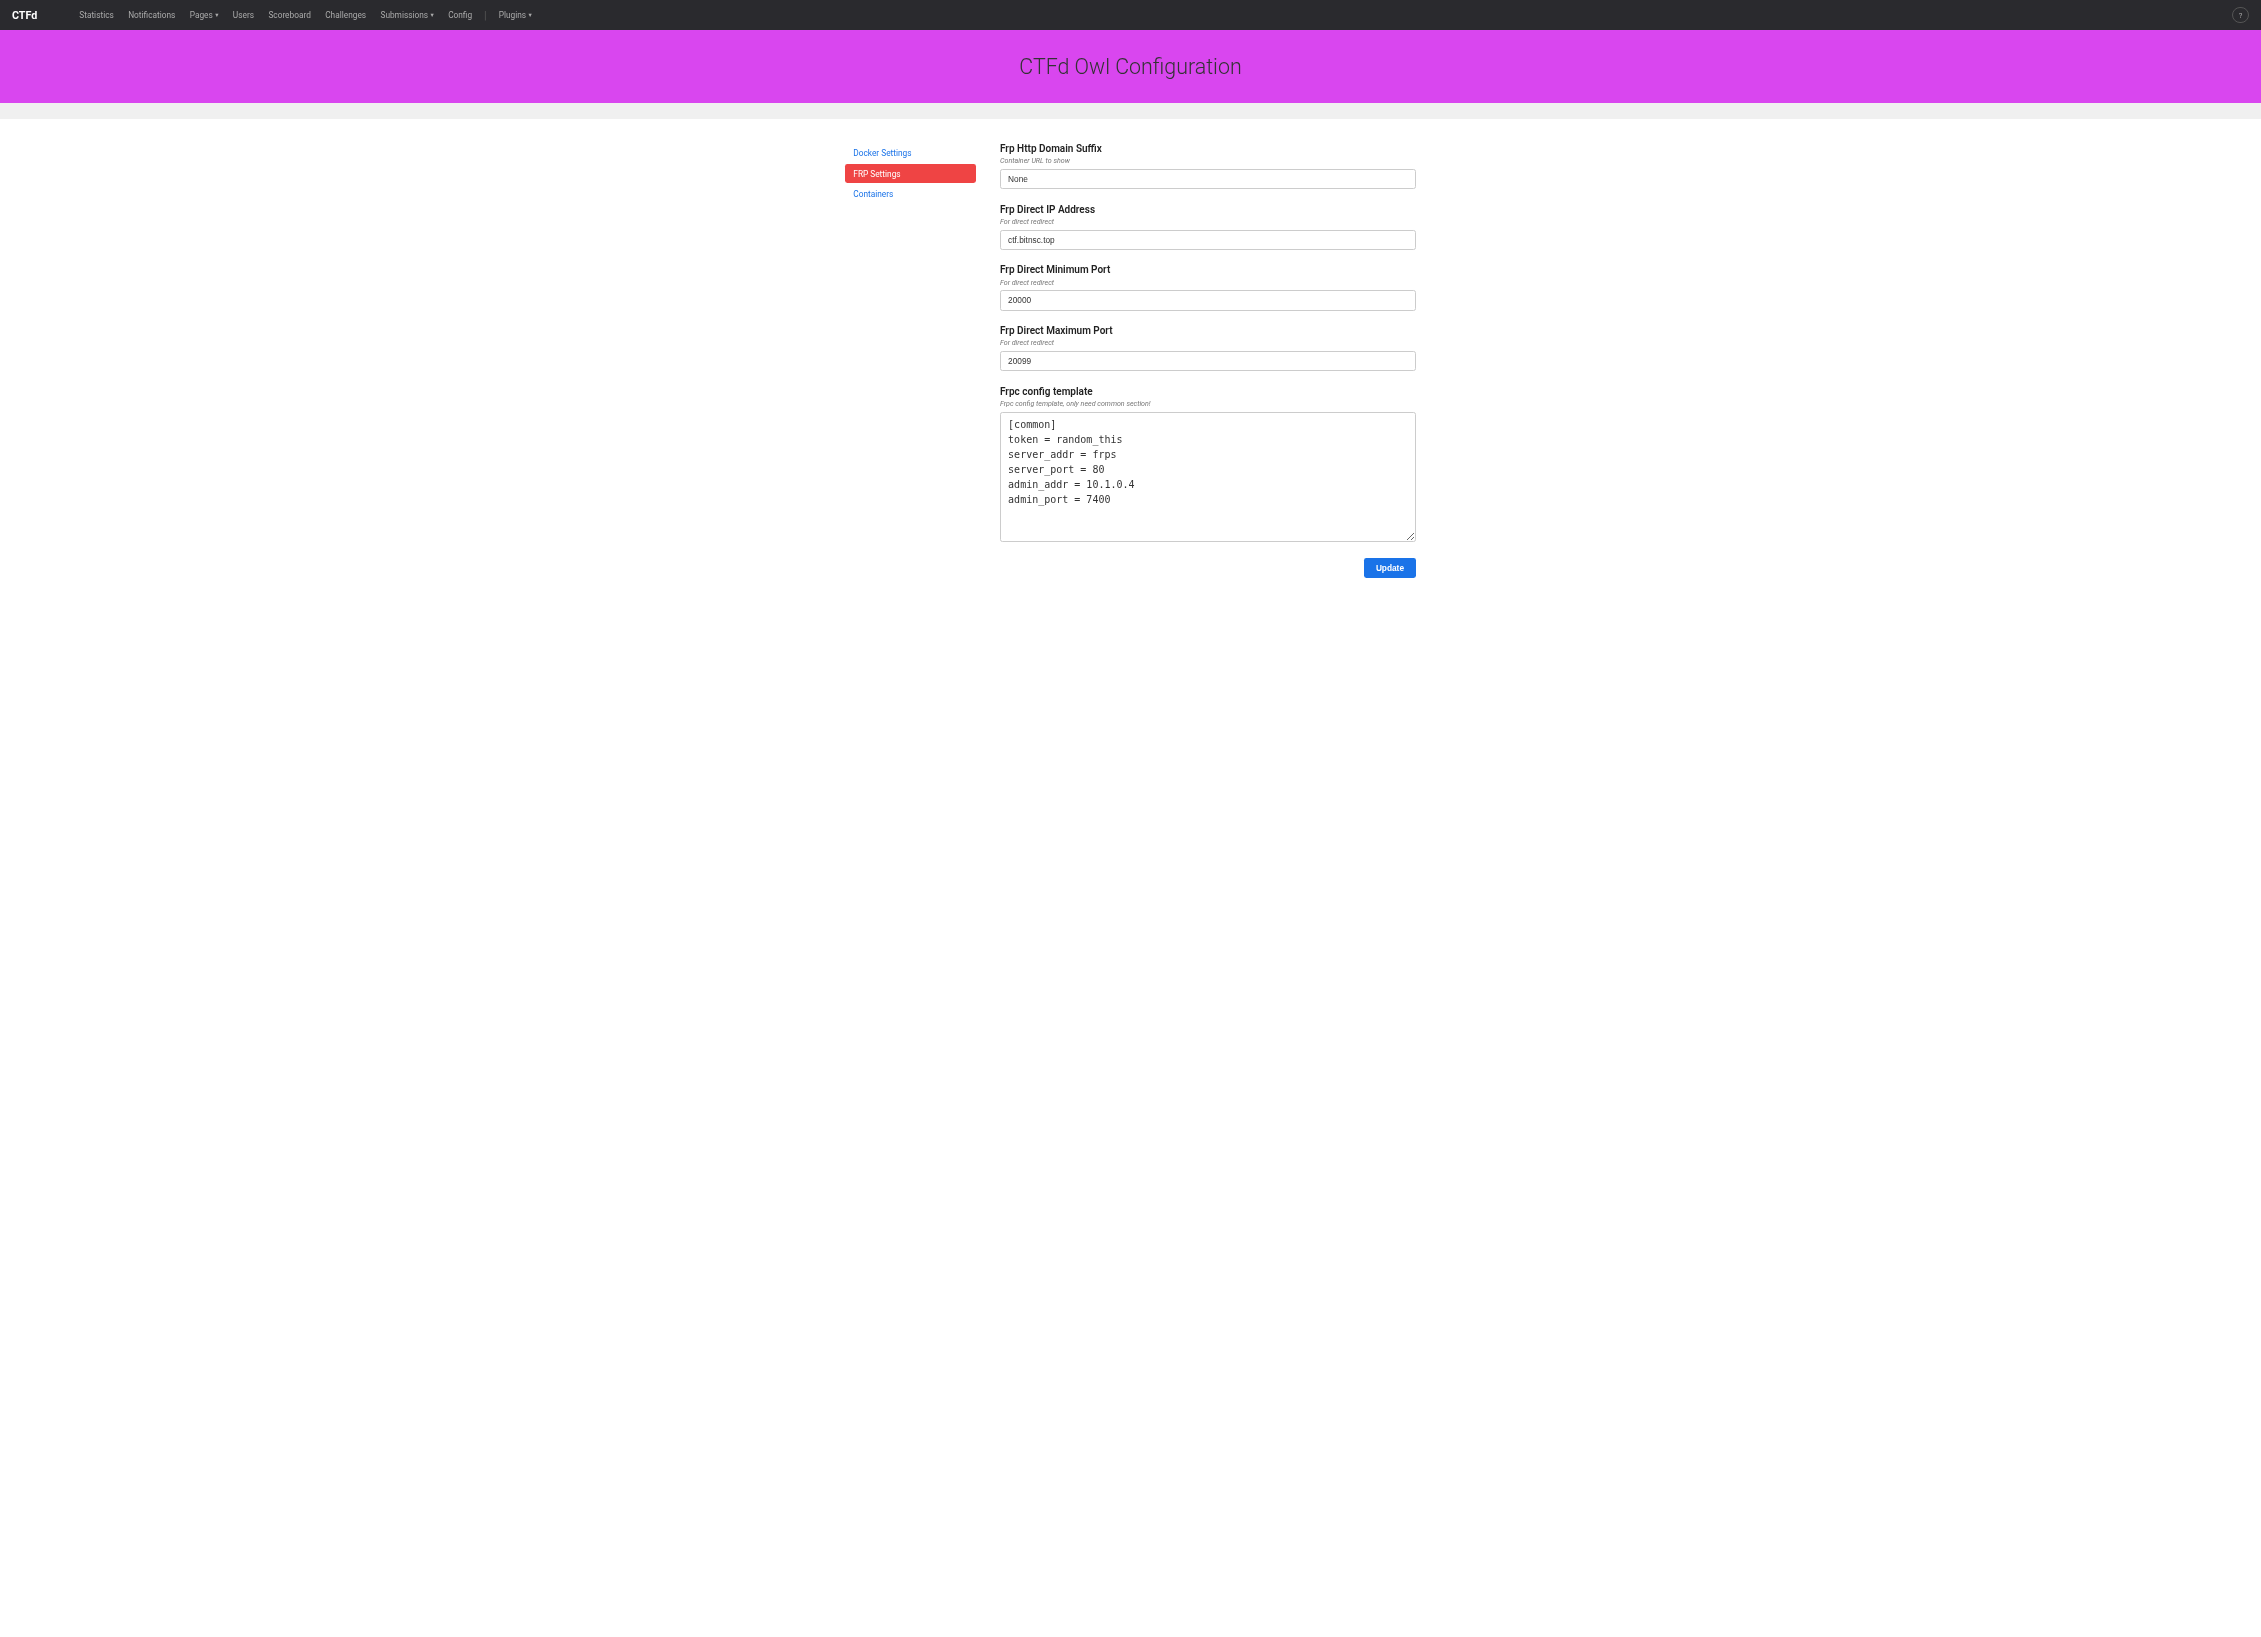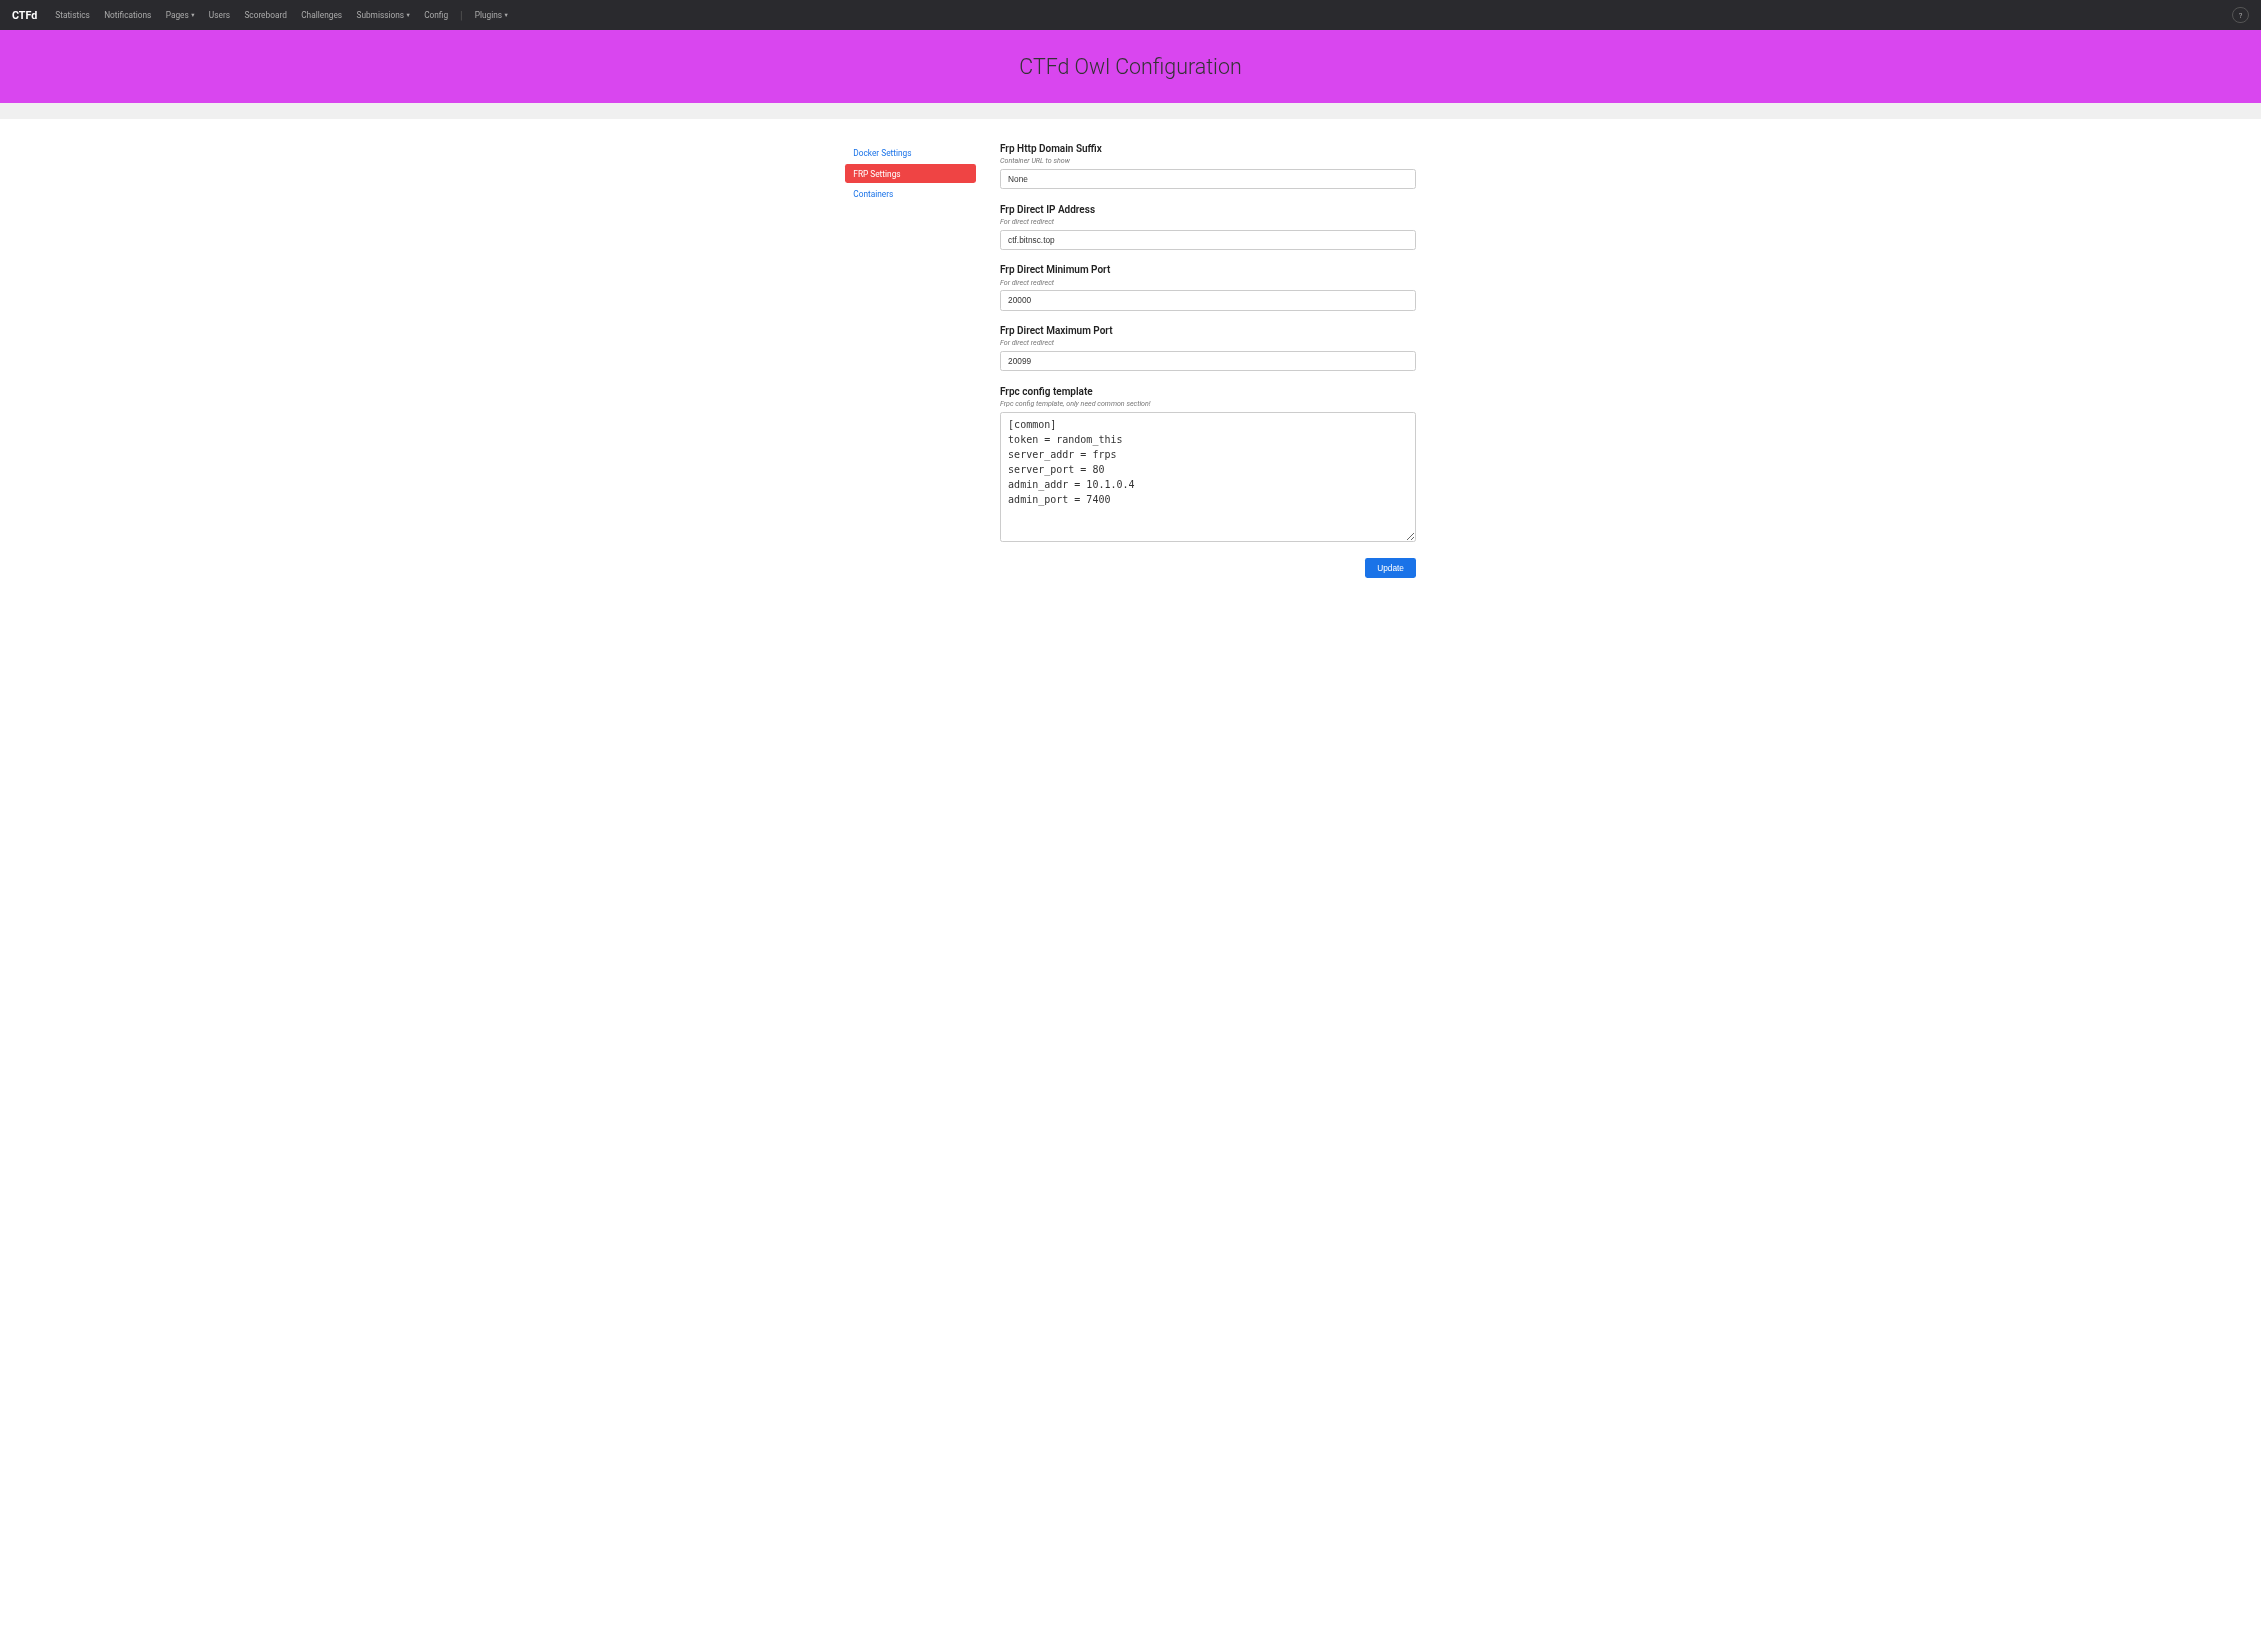--- a/index.html
+++ b/index.html
@@ -1,15 +1,15 @@
 <!DOCTYPE html>
 <html style="font-size:9.5px"><head>
   <meta charset="utf-8">
   <style>
-    * { box-sizing: border-box; margin: 0; padding: 0; }
+    * { box-sizing: border-box; margin: 0; padding: 0; gap: 24px; }
     body { font-family: -apple-system, BlinkMacSystemFont, "Segoe UI", Roboto, "Helvetica Neue", Arial, sans-serif; font-size: 8.3px; background: #f0f0f0; color: #333; }
 
     
     .navbar {
       background: #2a2a2e;
       color: #ccc;
       display: flex;
       align-items: center;
       padding: 0 12px;
       height: 30px;
@@ -149,20 +149,21 @@
     }
     .btn-primary {
       background: #1a73e8;
       color: #fff;
       border: none;
       padding: 4.8px 12px;
       border-radius: 2.4px;
       font-size: 8.3px;
       cursor: pointer;
       float: right;
+      font-weight: bold;
     }
     .btn-row {
       display: flex;
       justify-content: flex-end;
       margin-top: 4.8px;
     }
 
     .chevron { font-size: 6.5px; }
   </style>
 </head>

